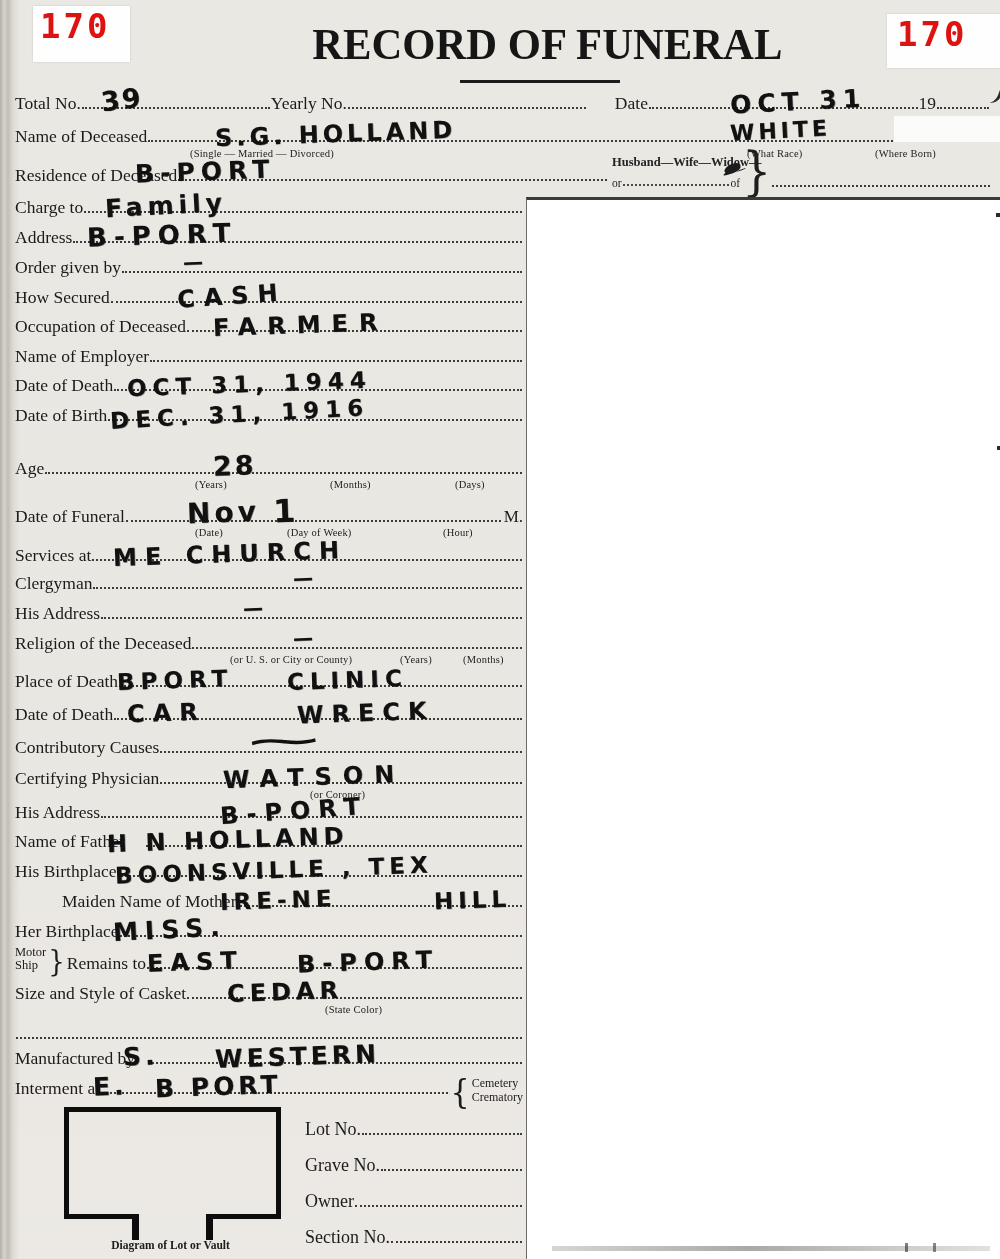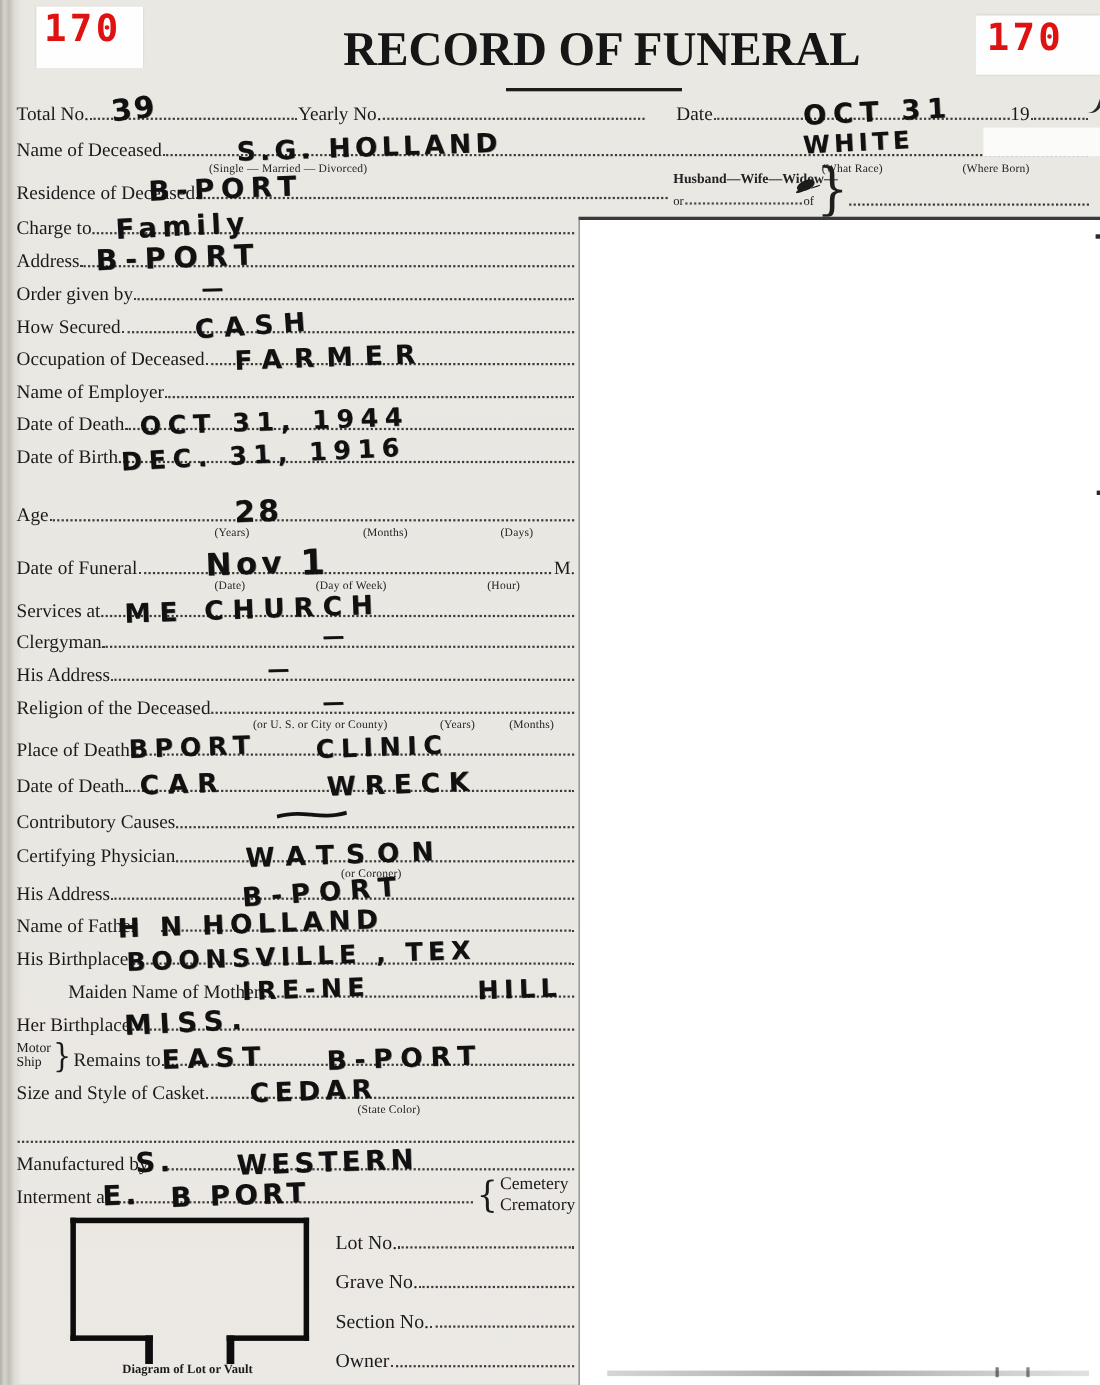--- a/index.html
+++ b/index.html
@@ -52,21 +52,21 @@
   .blank-box{position:absolute;left:526px;top:197px;width:474px;height:1062px;background:#ffffff;
              border-top:3px solid #3a3a3a;border-left:1px solid #6b6b6b;}
   .smudge{position:absolute;left:552px;top:1246px;width:438px;height:5px;
           background:linear-gradient(90deg,rgba(120,118,112,.30),rgba(86,84,80,.5) 45%,rgba(120,118,112,.22));
           filter:blur(.7px);}
   .tick{position:absolute;background:#2a2a2a;}
   
   .stack{font-size:12.5px;line-height:1.1;white-space:nowrap;padding-bottom:1px;}
   .brace{font-family:"DejaVu Serif",serif;font-weight:400;line-height:.9;padding:0 2px;}
   .brace-ms{font-size:26px;transform:scaleY(1.15);padding-bottom:1px;}
-  .cem-stack{font-size:16px;line-height:1.15;white-space:nowrap;}
+  .cem-stack{font-size:12px;line-height:1.15;white-space:nowrap;}
   .cem-wrap{display:flex;align-items:center;margin-bottom:-6px;flex:0 0 auto;}
   .brace-cem{font-size:30px;transform:scaleY(1.1);}
   
   #form-rows{position:absolute;left:15px;top:188px;width:508px;}
   
   .diag-rect{position:absolute;left:64px;top:1107px;width:217px;height:112px;box-sizing:border-box;
              border:5px solid #0d0d0d;border-bottom:none;}
   .diag-piece{position:absolute;background:#0d0d0d;}
   .diag-label{position:absolute;left:88px;top:1239px;width:165px;text-align:center;
               font-size:11.5px;font-weight:bold;}
@@ -393,22 +393,22 @@
   <div id="bottom-rows">
       <div class="fline">
         <span class="flabel">Lot No.</span>
         <span class="dots"></span>
       </div>
       <div class="fline">
         <span class="flabel">Grave No.</span>
         <span class="dots"></span>
       </div>
       <div class="fline">
+        <span class="flabel">Owner</span>
+        <span class="dots"></span>
+      </div>
+      <div class="fline">
         <span class="flabel">Section No.</span>
         <span class="dots"></span>
       </div>
-      <div class="fline">
-        <span class="flabel">Owner</span>
-        <span class="dots"></span>
-      </div>
     </div>
 
 </div>
 
 </body></html>

